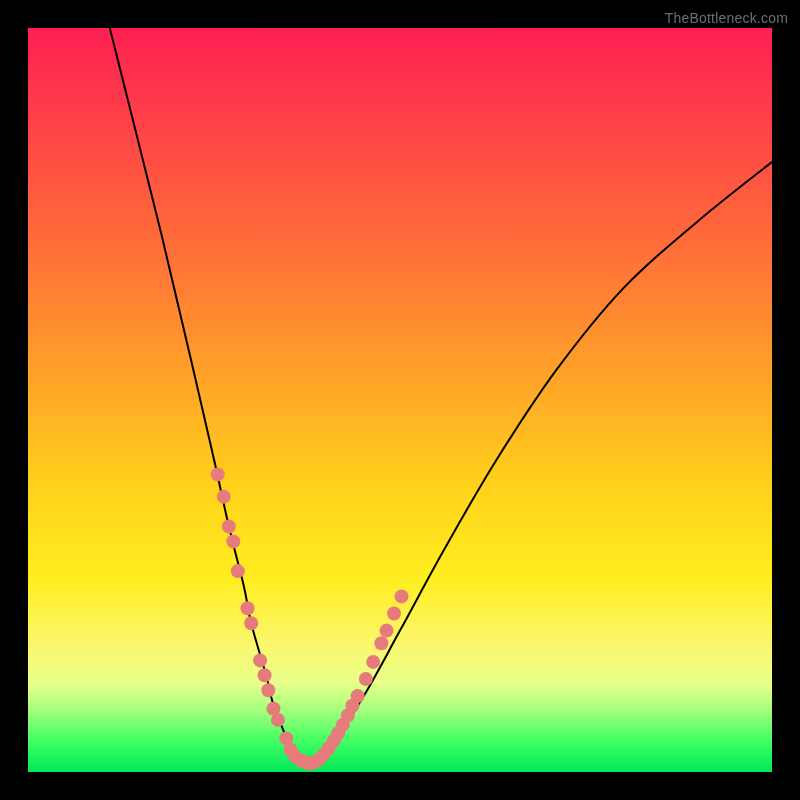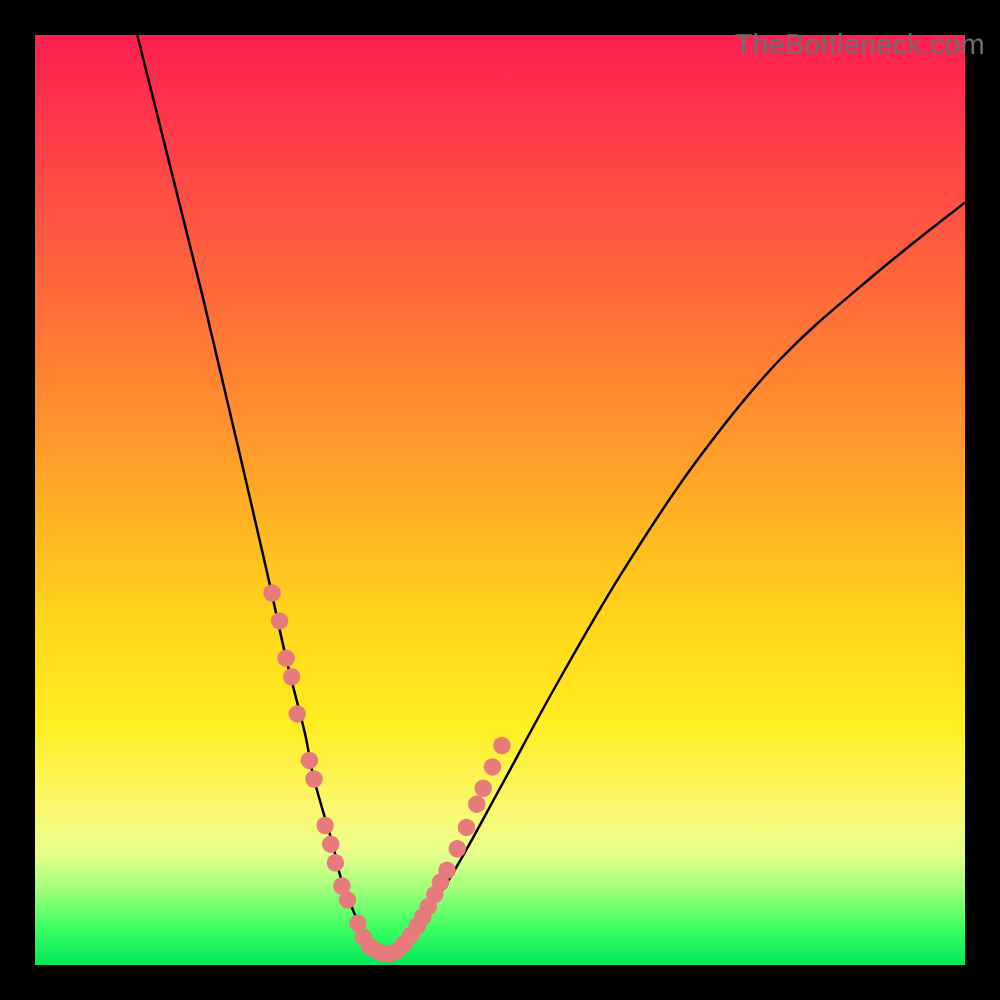--- a/index.html
+++ b/index.html
@@ -34,24 +34,24 @@
       #ffee20 74%,
       #fbf76e 83%,
       #e8ff8a 88%,
       #9dff7a 92%,
       #3dff62 96%,
       #00e85a 100%
     );
   }
   .watermark {
     position: absolute;
-    top: 22px;
+    top: 10px;
     right: 12px;
     color: #6f6f6f;
-    font-size: 23px;
+    font-size: 14px;
     letter-spacing: 0.2px;
     user-select: none;
   }
   svg.curve {
     position: absolute;
     top: 0; left: 0;
     width: 744px; height: 744px;
   }
 </style>
 </head>

